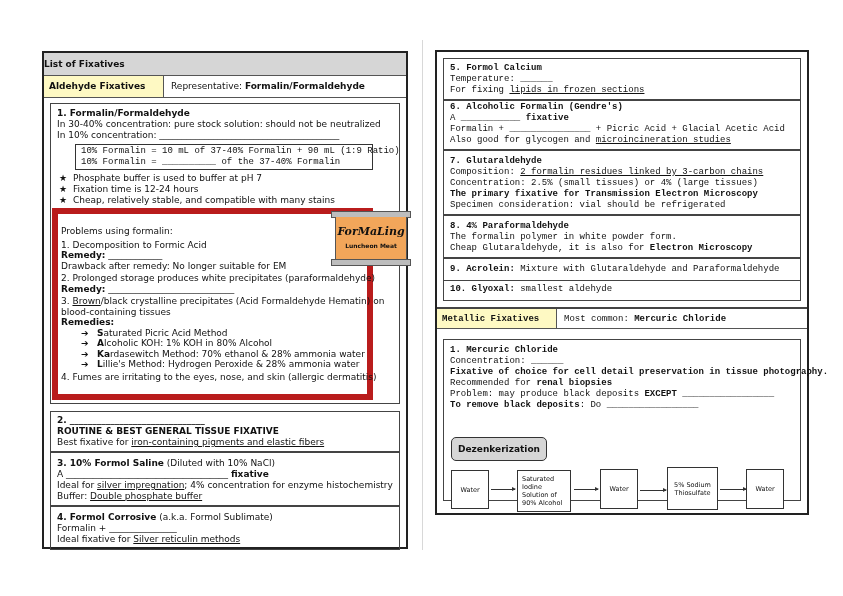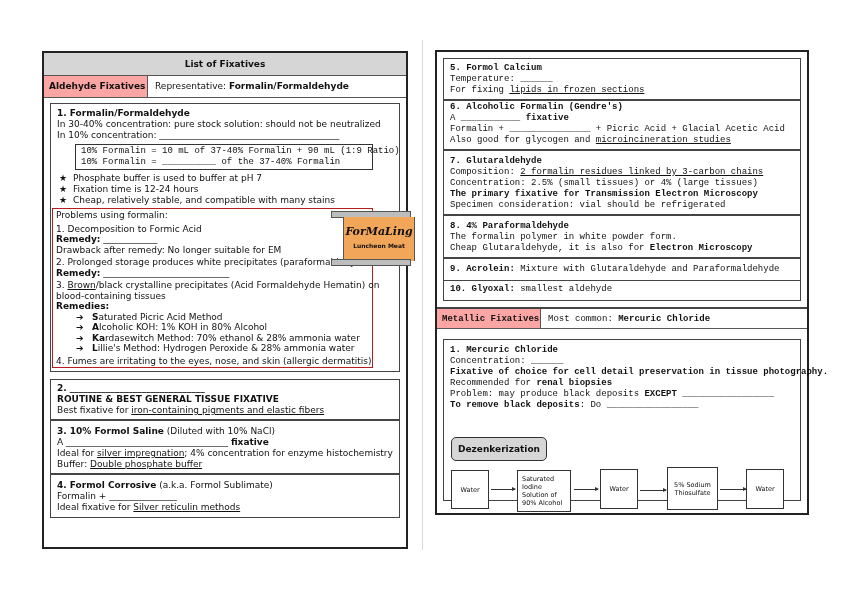--- a/index.html
+++ b/index.html
@@ -5,42 +5,42 @@
   * { box-sizing: border-box; margin: 0; padding: 0; }
   html, body { width: 843px; height: 596px; background: #ffffff; overflow: hidden; }
   body { position: relative; font-family: "DejaVu Sans", sans-serif; color: #111; font-size: 9px; line-height: 11px; }
 
   .divider { position: absolute; left: 422px; top: 40px; width: 1px; height: 510px; background: #d8d8d8; }
 
   .panel { position: absolute; border: 2px solid #222; background: #fff; }
   #left-panel { left: 42px; top: 51px; width: 366px; height: 498px; }
   #right-panel { left: 435px; top: 50px; width: 374px; height: 465px; font-family: Liberation Mono, monospace; }
 
-  .title-row { height: 23px; background: #d6d6d6; border-bottom: 1px solid #555; text-align: center; font-weight: bold; font-size: 9px; line-height: 23px; }
+  .title-row { height: 23px; background: #d6d6d6; border-bottom: 1px solid #555; text-align: left; font-weight: bold; font-size: 9px; line-height: 23px; }
   .cat-row { display: flex; height: 22px; border-bottom: 1px solid #555; }
-  .cat-label { width: 104px; background: #fca5a5; border-right: 1px solid #555; font-weight: bold; padding-left: 5px; line-height: 21px; }
+  .cat-label { width: 120px; background: #fef9c3; border-right: 1px solid #555; font-weight: bold; padding-left: 5px; line-height: 21px; }
   .cat-value { flex: 1; padding-left: 7px; line-height: 21px; }
 
   .box { border: 1px solid #444; padding: 3px 5px 3px 6px; margin: 0 6px; }
   .b { font-weight: bold; }
   .u { text-decoration: underline; }
   .line { white-space: nowrap; }
 
   .inner-box { border: 1px solid #333; margin: 3px 0 3px 18px; width: 298px; padding: 1px 5px; font-family: Liberation Mono, monospace; }
   .star-line { padding-left: 2px; }
   .star { display: inline-block; width: 14px; }
 
-  .problems { border: 1px solid #b91c1c; margin: 2px 21px 0 -5px; padding: 1px 3px; }
+  .problems { border: 6px solid #b91c1c; margin: 2px 21px 0 -5px; padding: 12px 3px; }
   .problems .line { line-height: 10.5px; }
   .arrow-line { padding-left: 20px; }
   .arrow { display: inline-block; width: 16px; }
 
   .can { position: absolute; left: 331px; top: 211px; width: 80px; height: 56px; }
   .can-rim { position: absolute; left: 0; width: 80px; height: 7px; background: #bdbdbd; border: 1px solid #555; }
-  .can-body { position: absolute; left: 12px; top: 6px; width: 72px; height: 44px; background: #f2a65a; border-left: 1px solid #555; border-right: 1px solid #555; text-align: center; }
+  .can-body { position: absolute; left: 4px; top: 6px; width: 72px; height: 44px; background: #f2a65a; border-left: 1px solid #555; border-right: 1px solid #555; text-align: center; }
   .can-title { font-family: "DejaVu Serif", serif; font-weight: bold; font-style: italic; font-size: 11px; margin-top: 9px; line-height: 12px; }
   .can-sub { font-size: 6px; font-weight: bold; margin-top: 4px; line-height: 8px; }
   .fbox { position: absolute; border: 1px solid #333; font-size: 6.5px; line-height: 8px; display: flex; align-items: center; justify-content: center; text-align: center; background: #fff; }
   .farrow { position: absolute; height: 1px; background: #333; }
   .farrow::after { content: ""; position: absolute; right: -1px; top: -2px; border-left: 4px solid #333; border-top: 2.5px solid transparent; border-bottom: 2.5px solid transparent; }
   .pill { position: absolute; left: 15px; top: 437px; width: 96px; height: 24px; background: #d6d6d6; border: 1px solid #333; border-radius: 5px; font-weight: bold; font-size: 9px; line-height: 22px; padding-left: 6px; }
 </style>
 </head>
 <body>
 

